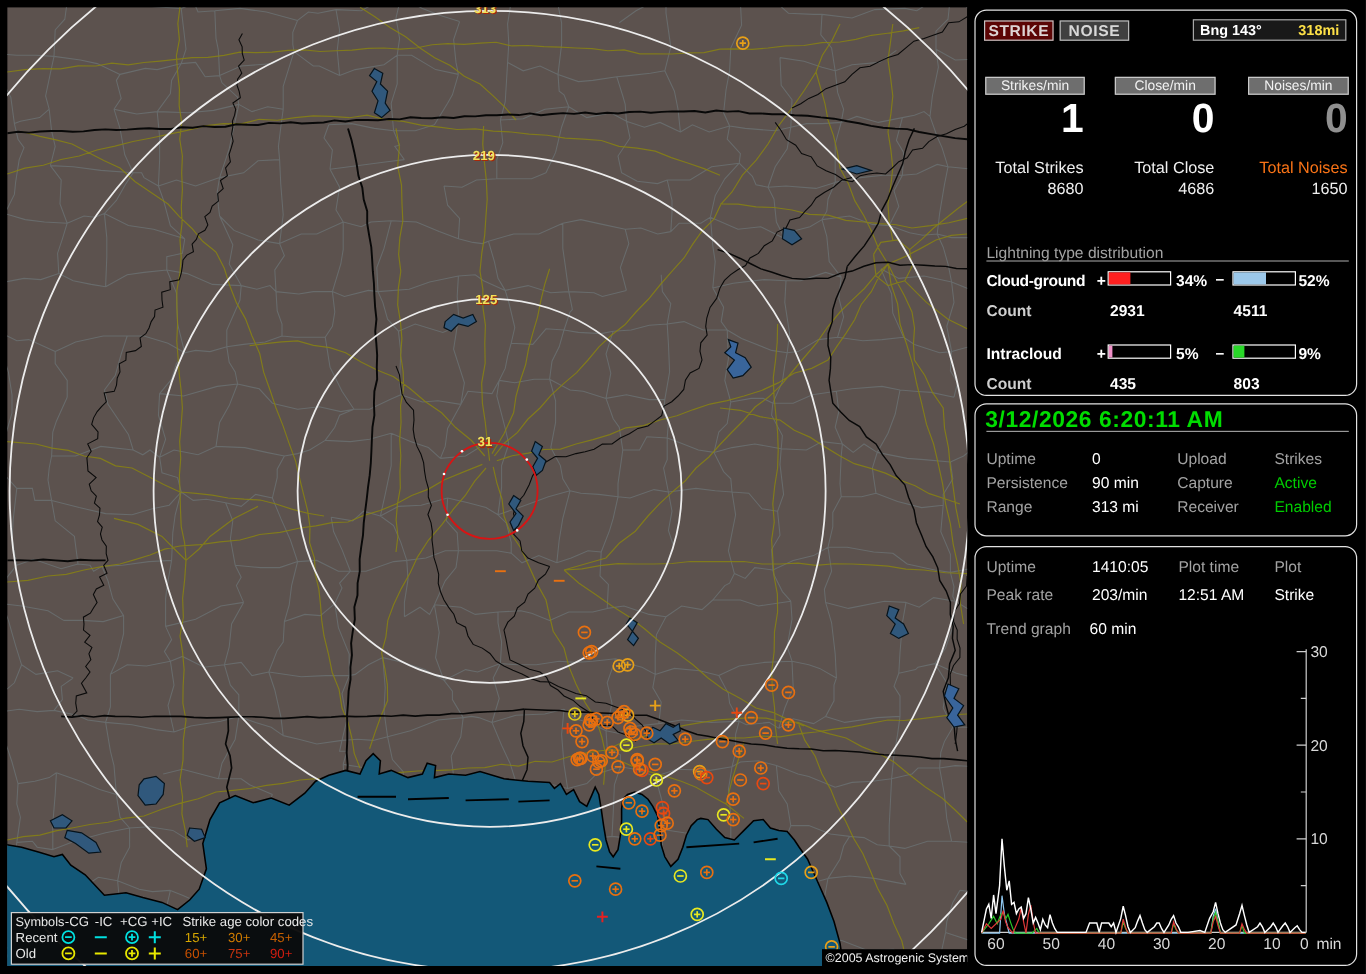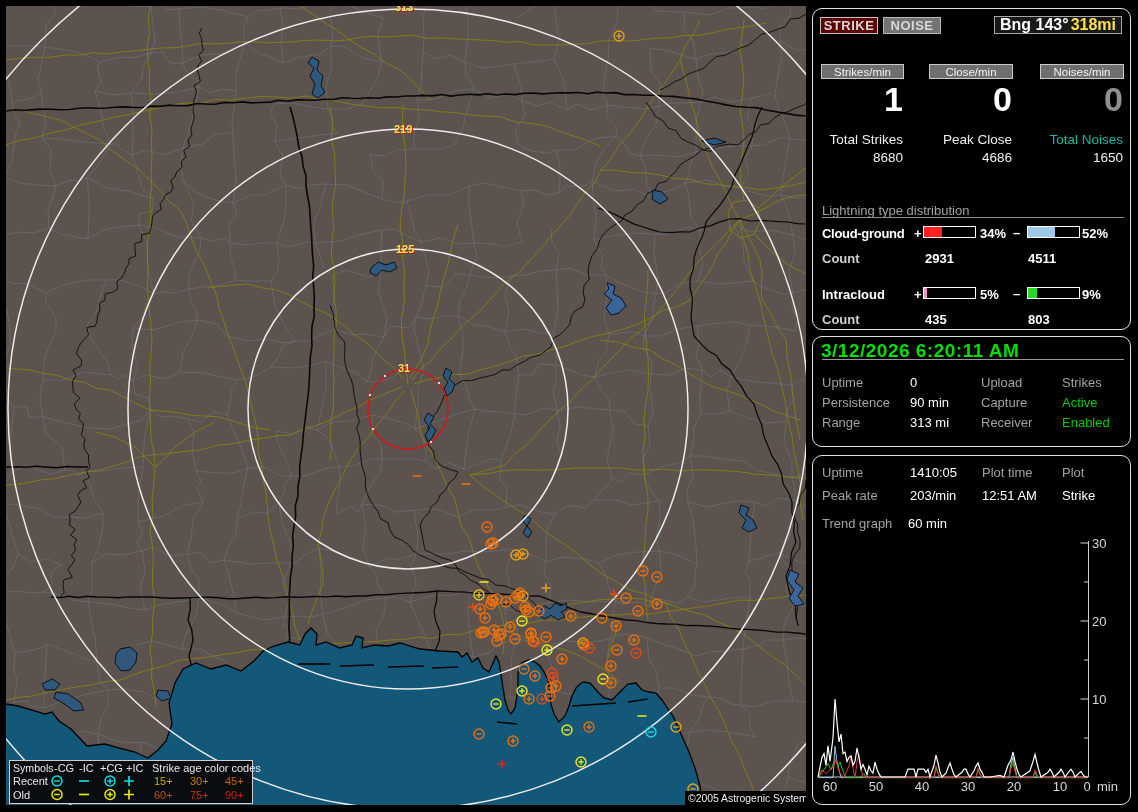--- a/index.html
+++ b/index.html
@@ -320,33 +320,33 @@
 <rect x="679" y="785" width="121" height="14" fill="#000"></rect>
 <text x="682" y="796" font-family="Liberation Sans" font-size="10.4" fill="#f0f0f0">©2005 Astrogenic Systems</text>
 </g>
 </svg>
 
 <div class="box" style="top:8px;height:322px"></div>
 <div class="box" style="top:336px;height:111px"></div>
 <div class="box" style="top:455px;height:350px"></div>
 
 <div class="abs" style="left:820px;top:17px;width:58px;height:17px;background:#5c0505;border:1px solid #c4c4c4;color:#ddd5d5;font-weight:bold;font-size:13px;text-align:center;line-height:15px;letter-spacing:0.5px">STRIKE</div>
-<div class="abs" style="left:883px;top:17px;width:58px;height:17px;background:#737373;border:1px solid #b8b8b8;color:#d8d8d8;font-weight:bold;font-size:13px;text-align:center;line-height:15px;letter-spacing:0.5px">NOISE</div>
-<div class="abs" style="left:994px;top:16px;width:128px;height:18px;background:#191919;border:1px solid #a8a8a8;font-weight:bold;font-size:16px;line-height:16px">
+<div class="abs" style="left:883px;top:17px;width:58px;height:17px;background:#404040;border:1px solid #b8b8b8;color:#d8d8d8;font-weight:bold;font-size:13px;text-align:center;line-height:15px;letter-spacing:0.5px">NOISE</div>
+<div class="abs" style="left:994px;top:16px;width:128px;height:18px;background:#191919;border:1px solid #a8a8a8;font-weight:bold;font-size:12px;line-height:16px">
 <span style="color:#fff;padding-left:5px">Bng 143°</span><span style="color:#fde047;position:absolute;right:5px">318mi</span></div>
 
 <div class="minbtn" style="left:821px;width:83px">Strikes/min</div>
 <div class="minbtn" style="left:929px;width:84px">Close/min</div>
 <div class="minbtn" style="left:1040px;width:84px">Noises/min</div>
 <div class="bignum" style="left:821px;width:82px">1</div>
 <div class="bignum" style="left:929px;width:83px">0</div>
 <div class="bignum" style="left:1040px;width:83px;color:#909090">0</div>
 <div class="tot" style="left:820px;top:132px;width:83px">Total Strikes</div>
-<div class="tot" style="left:929px;top:132px;width:83px">Peak Close</div>
-<div class="tot" style="left:1040px;top:132px;width:83px;color:#14b8a6">Total Noises</div>
+<div class="tot" style="left:929px;top:132px;width:83px">Total Close</div>
+<div class="tot" style="left:1040px;top:132px;width:83px;color:#f97316">Total Noises</div>
 <div class="tot" style="left:820px;top:150px;width:83px">8680</div>
 <div class="tot" style="left:929px;top:150px;width:83px">4686</div>
 <div class="tot" style="left:1040px;top:150px;width:83px">1650</div>
 
 <div class="t13 gl" style="left:822px;top:203px">Lightning type distribution</div>
 <div class="abs" style="left:822px;top:217px;width:302px;height:1px;background:#909090"></div>
 
 <div class="t13 wh bold" style="left:822px;top:226px;letter-spacing:-0.3px">Cloud-ground</div>
 <div class="t13 wh bold" style="left:914px;top:226px">+</div>
 <div class="bar" style="left:923px;top:226px">

